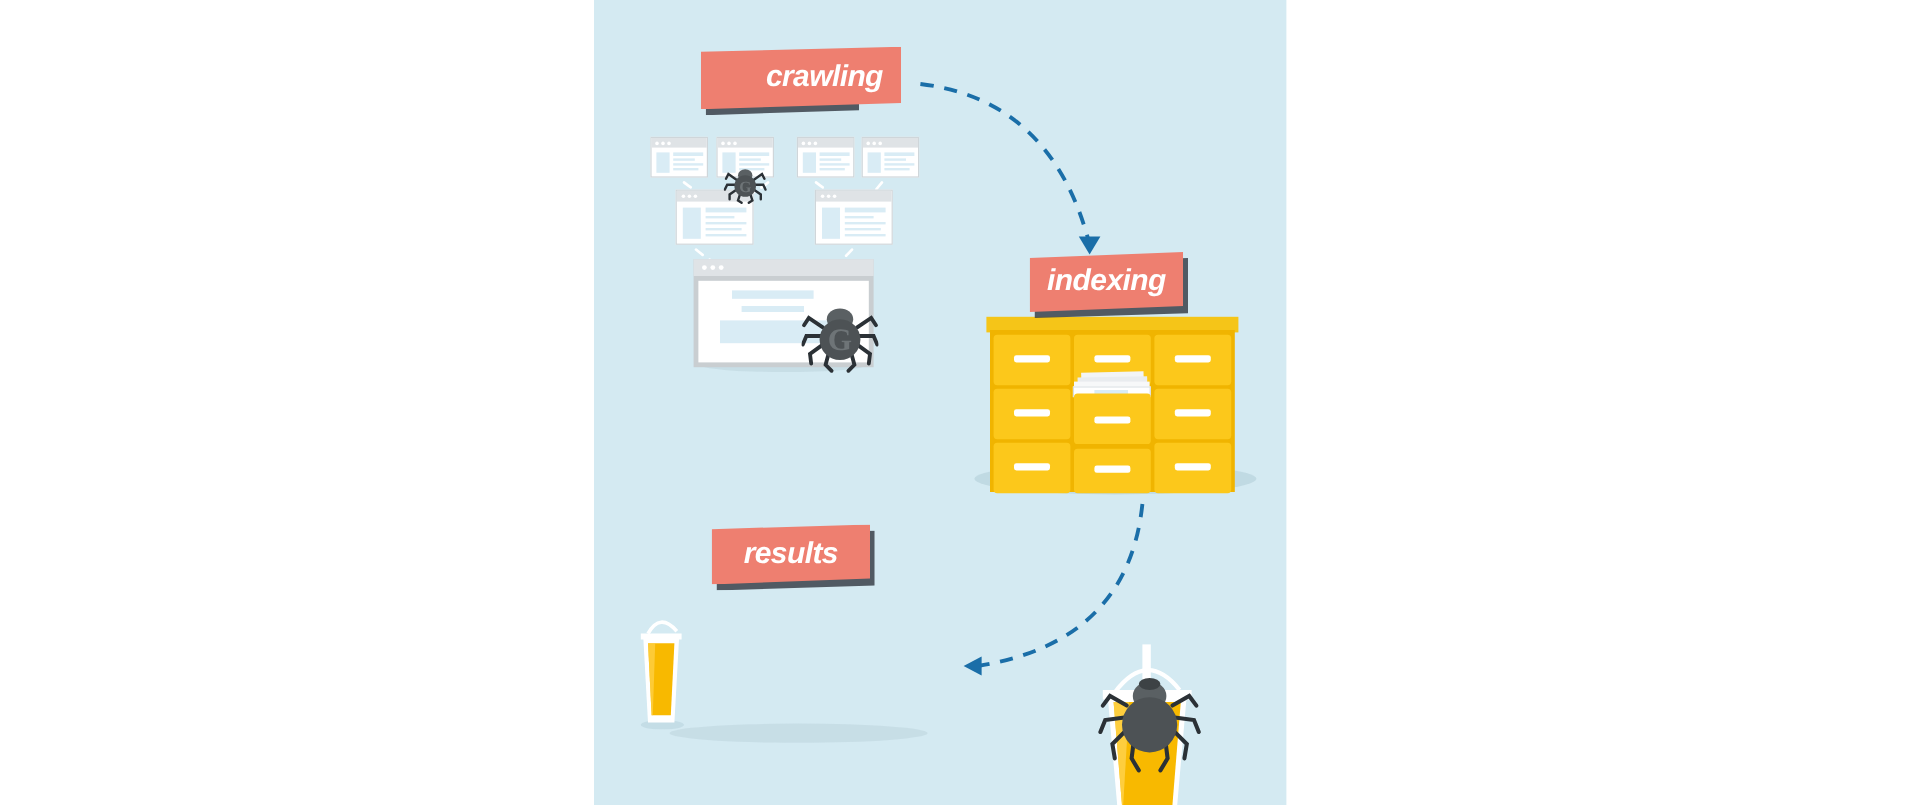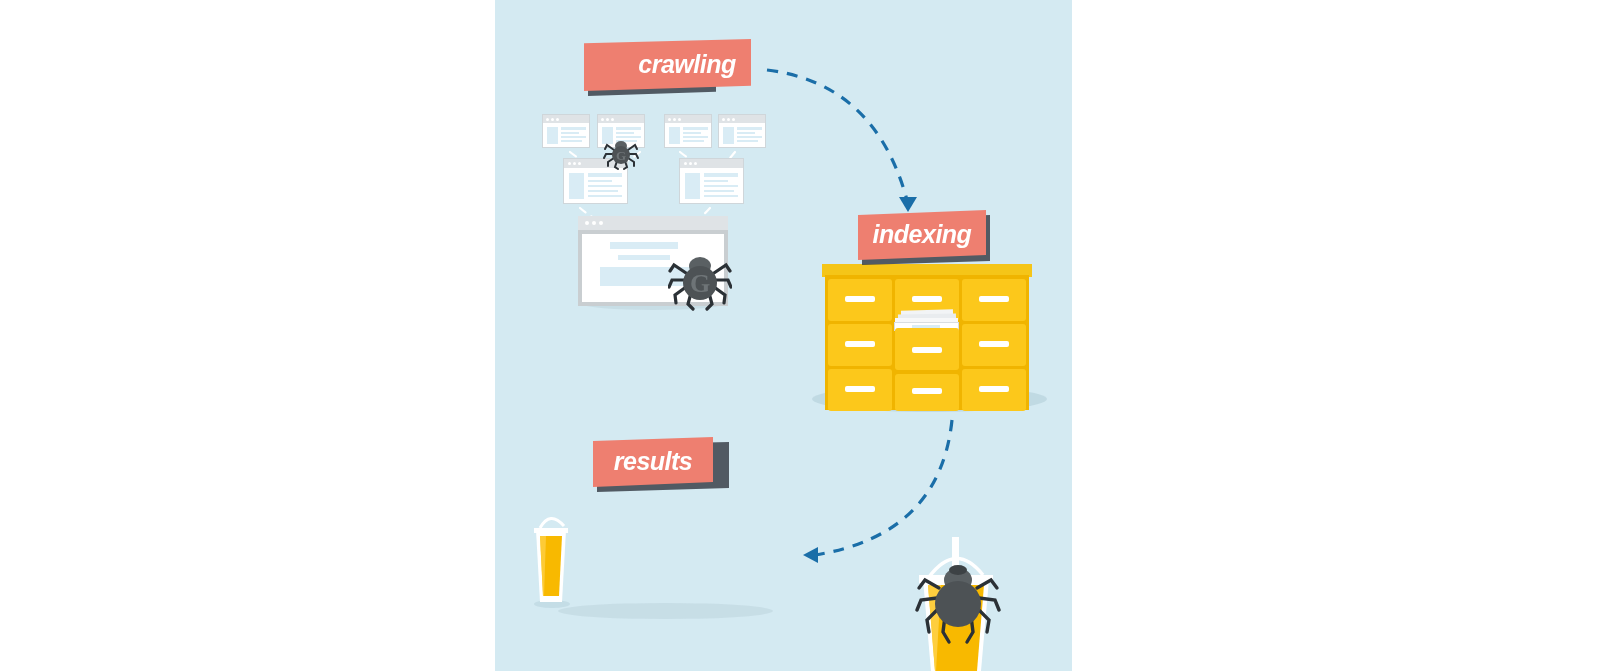--- a/index.html
+++ b/index.html
@@ -272,21 +272,21 @@
       <path d="M12 28 L34 28 L31 88 L15 88 Z" fill="#f8b900"></path>
       <path d="M12 28 L18 28 L16 88 L15 88 Z" fill="#ffd34d" opacity=".7"></path>
       <path d="M6 20 L40 20 L40 25 L6 25 Z" fill="#ffffff"></path>
       <path d="M12 20 Q22 2 36 18" fill="none" stroke="#ffffff" stroke-width="3"></path>
     </svg>
 
     <div class="win-shadow" style="left:63px;top:603px;width:215px;height:16px;"></div>
 
 
     <div class="banner-shadow" style="left:102px;top:442px;width:132px;height:50px;clip-path:polygon(0 6%,100% 0,100% 92%,0 100%);"></div>
-    <div class="banner" style="left:98px;top:437px;width:120px;height:50px;clip-path:polygon(0 8%,100% 0,100% 90%,0 100%);font-size:25px;text-align:right;">
+    <div class="banner" style="left:98px;top:437px;width:132px;height:50px;clip-path:polygon(0 8%,100% 0,100% 90%,0 100%);font-size:25px;text-align:right;">
       <span class="btxt">results</span>
     </div>
 
     <svg class="cup" style="left:408px;top:535px;width:106px;height:136px;" viewBox="0 0 106 136">
       <path d="M20 44 L86 44 L78 136 L28 136 Z" fill="#ffffff"></path>
       <path d="M25 50 L81 50 L74 136 L32 136 Z" fill="#f8b900"></path>
       <path d="M25 50 L38 50 L33 136 L32 136 Z" fill="#ffd34d" opacity=".8"></path>
       <rect x="49" y="2" width="7" height="44" fill="#ffffff"></rect>
       <path d="M16 40 L90 40 L90 48 L16 48 Z" fill="#ffffff"></path>
       <path d="M26 42 Q53 6 80 40" fill="none" stroke="#ffffff" stroke-width="3.5"></path>

